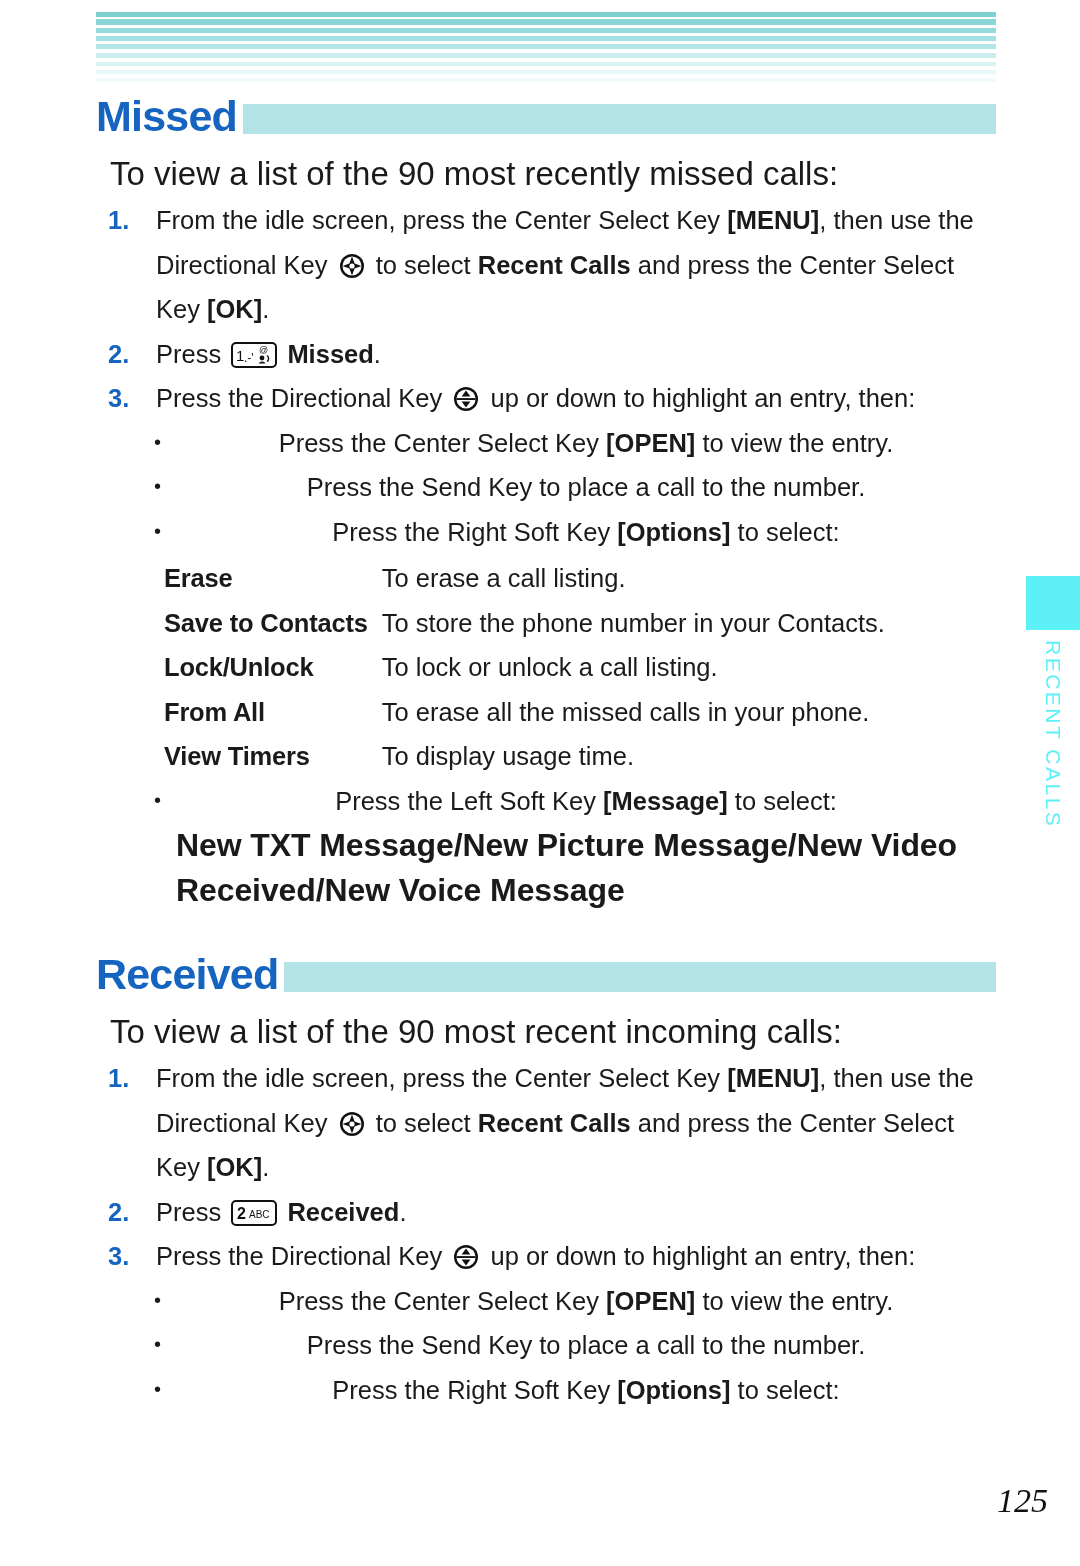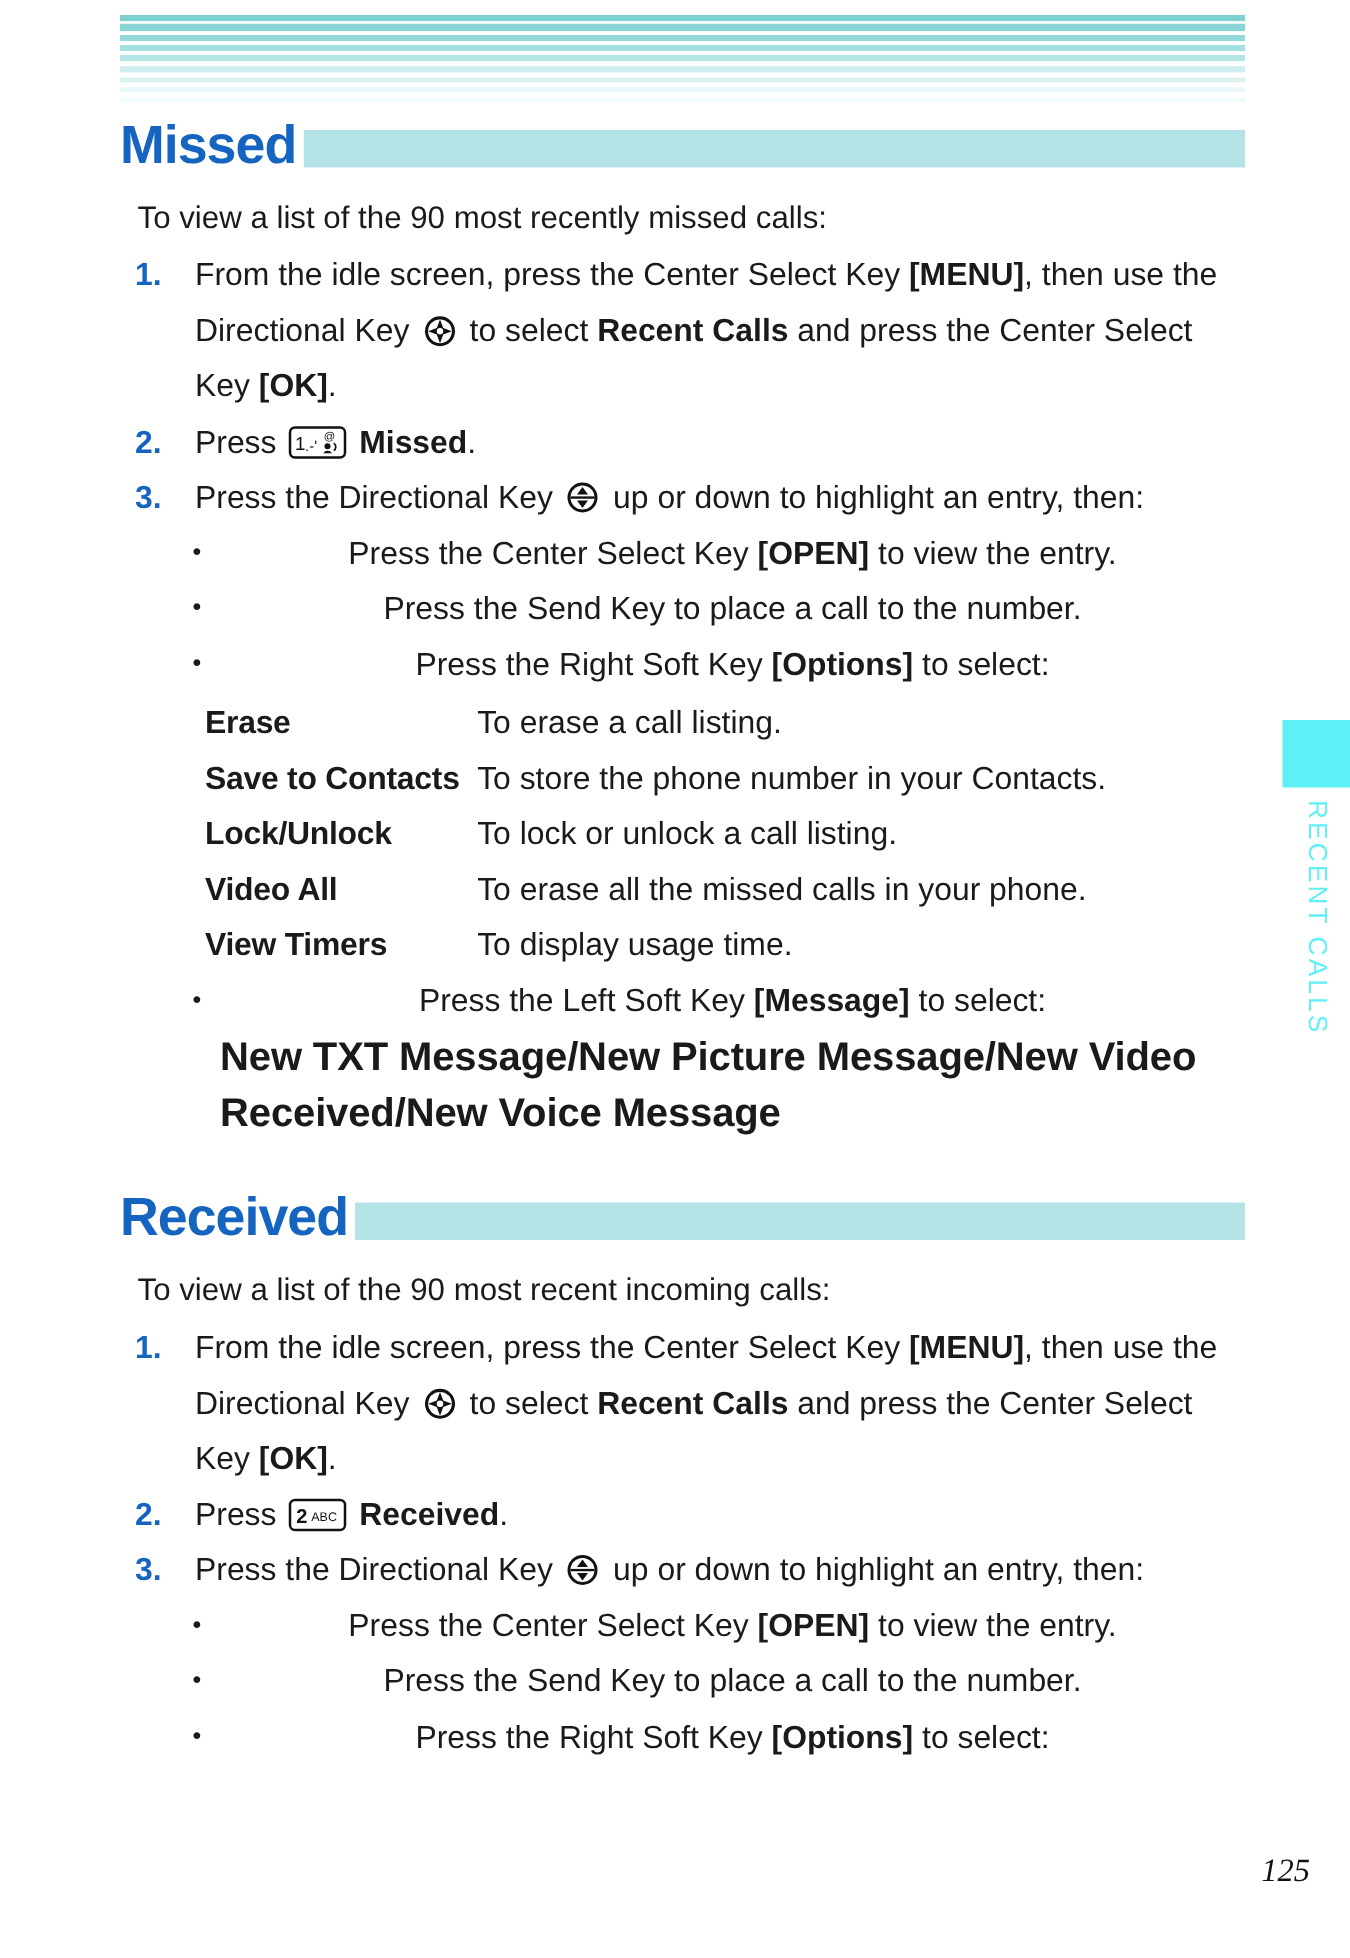--- a/index.html
+++ b/index.html
@@ -76,21 +76,21 @@
     left: -4px;
     right: 0;
     top: 0;
     bottom: 0;
     background: #ffffff;
     z-index: -1;
   }
 
   
   .intro {
-    font-size: 25px;
+    font-size: 33px;
     line-height: 44px;
     margin: 0 0 2px 14px;
   }
 
   
   .step {
     position: relative;
     padding-left: 48px;
     margin-left: 12px;
     font-size: 25.5px;
@@ -207,21 +207,21 @@
 
   
   .pagenum {
     position: absolute;
     left: 0;
     top: 1482px;
     width: 1048px;
     text-align: right;
     font-family: "Liberation Serif", serif;
     font-style: italic;
-    font-size: 26px;
+    font-size: 34px;
     color: #111;
   }
 </style>
 </head>
 <body>
 
 <div class="page">
 
   <div class="stripes">
     <span class="stripe" style="height:5px;background:#7fd0d1;"></span>
@@ -304,21 +304,21 @@
       </tr>
       <tr>
         <td class="term">Save to Contacts</td>
         <td class="desc">To store the phone number in your Contacts.</td>
       </tr>
       <tr>
         <td class="term">Lock/Unlock</td>
         <td class="desc">To lock or unlock a call listing.</td>
       </tr>
       <tr>
-        <td class="term">Video All</td>
+        <td class="term">From All</td>
         <td class="desc">To erase all the missed calls in your phone.</td>
       </tr>
       <tr>
         <td class="term">View Timers</td>
         <td class="desc">To display usage time.</td>
       </tr>
     </tbody>
       </table>
 
     <ul class="bullets">

